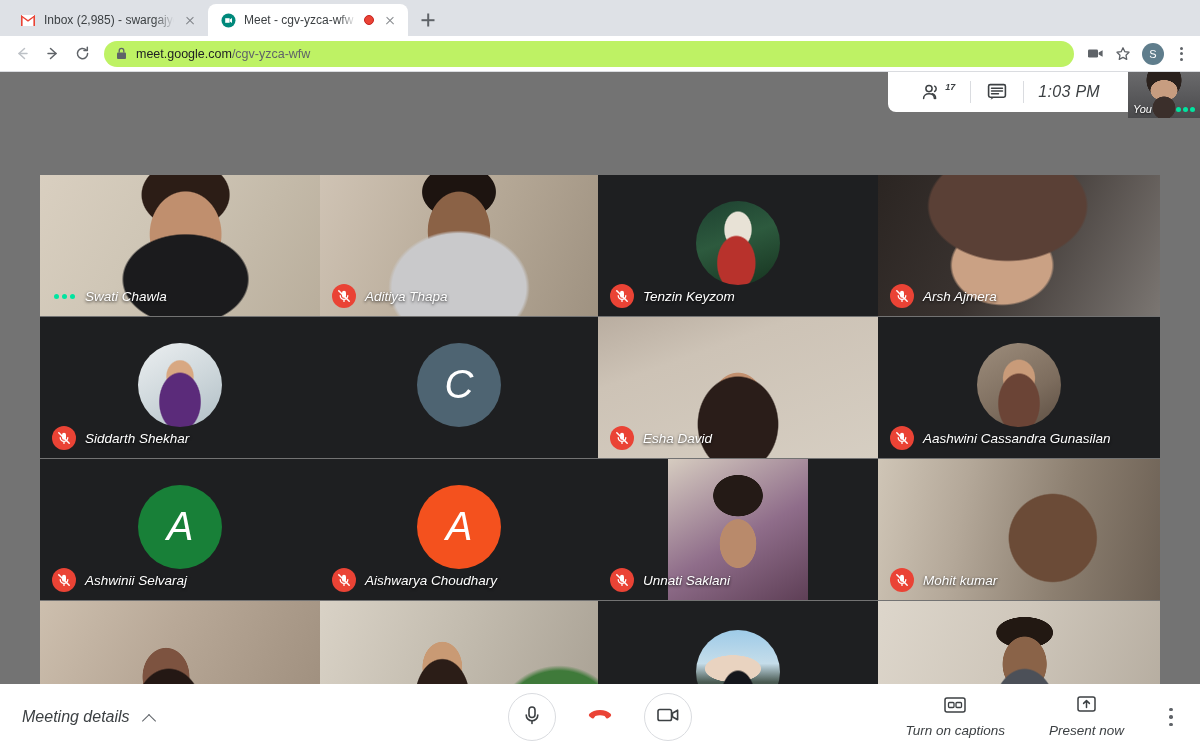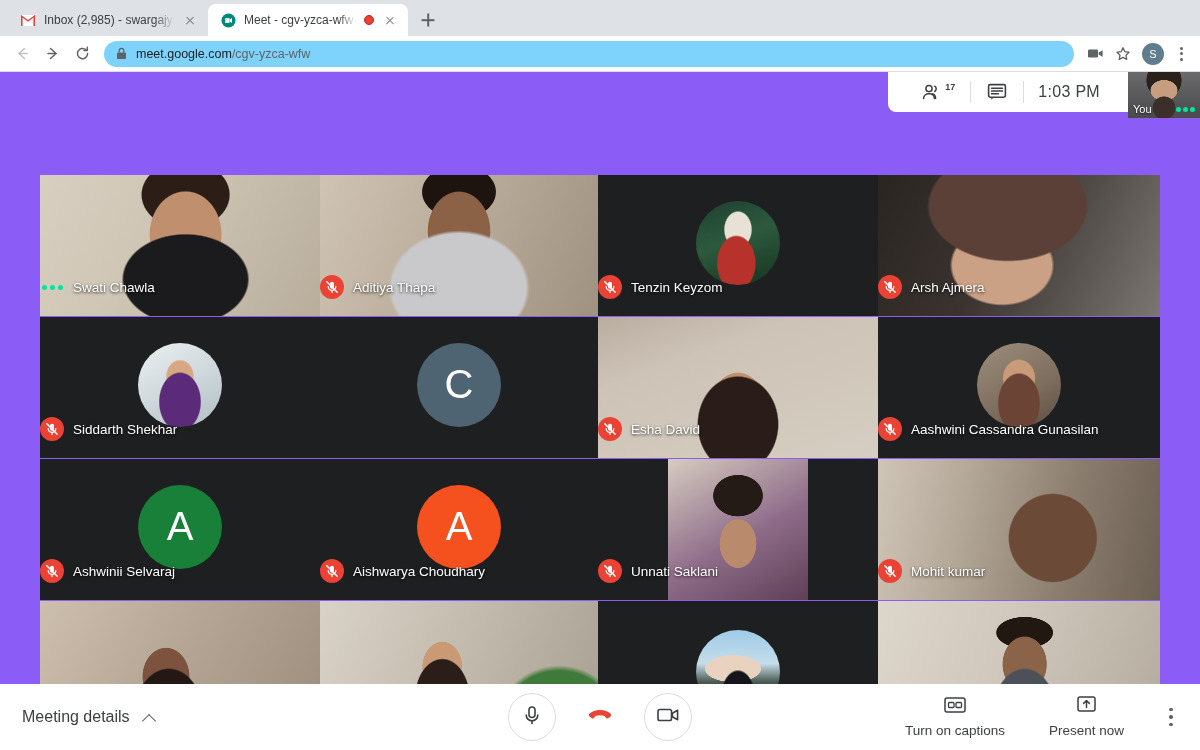--- a/index.html
+++ b/index.html
@@ -48,38 +48,38 @@
   .toolbar {
     height:36px; background:#fff; display:flex; align-items:center;
     padding:0 8px; gap:2px; flex:0 0 36px; border-bottom:1px solid #dadce0;
   }
   .nav-btn {
     width:28px; height:28px; display:flex; align-items:center; justify-content:center;
     border-radius:50%; color:#5f6368; font-size:15px;
   }
   .nav-btn.disabled { color:#bdc1c6; }
   .omnibox {
-    flex:1 1 auto; height:26px; background:#7dd3fc; border-radius:13px;
+    flex:1 1 auto; height:26px; background:#bef264; border-radius:13px;
     display:flex; align-items:center; padding:0 12px; gap:9px;
     margin:0 6px 0 6px; min-width:0;
   }
   .omnibox-url { font-size:12.5px; color:#202124; white-space:nowrap; }
   .omnibox-url .path { color:#5f6368; }
   .tb-icon { width:26px; height:26px; display:flex; align-items:center; justify-content:center; color:#5f6368; }
   .profile-av {
     width:22px; height:22px; border-radius:50%; background:#5f7d8c; color:#fff;
     font-size:11px; display:flex; align-items:center; justify-content:center;
     margin:0 4px;
   }
   .kebab { width:22px; height:22px; display:flex; flex-direction:column; align-items:center; justify-content:center; gap:2.5px; }
   .kebab i { width:3px; height:3px; border-radius:50%; background:#5f6368; display:block; }
 
   
   .meet {
-    flex:1 1 auto; background:#8b5cf6; position:relative; overflow:hidden;
+    flex:1 1 auto; background:#737373; position:relative; overflow:hidden;font-style:italic;
   }
 
   
   .top-bar {
     position:absolute; top:0; right:0; height:46px; display:flex; align-items:stretch; z-index:20;
   }
   .top-pill {
     background:#fff; border-radius:0 0 0 8px; display:flex; align-items:center;
     height:40px; padding:0 14px 0 18px; gap:0;
   }
@@ -122,22 +122,22 @@
   .tile-photo { position:absolute; inset:0; }
 
   .avatar {
     position:absolute; left:50%; top:48%; transform:translate(-50%,-50%);
     width:84px; height:84px; border-radius:50%;
     display:flex; align-items:center; justify-content:center;
     color:#fff; font-size:40px; font-weight:400; overflow:hidden;
   }
 
   .tile-footer {
-    position:absolute; left:0; right:0; bottom:9px; height:40px;
-    display:flex; align-items:center; gap:9px; z-index:5;
+    position:absolute; left:0; right:0; bottom:0; height:40px;
+    display:flex; align-items:center; gap:9px; padding-left:12px; z-index:5;
   }
   .name {
     color:#fff; font-size:13.5px; white-space:nowrap;
     text-shadow:0 1px 3px rgba(0,0,0,.85);
   }
   .mic-muted {
     width:24px; height:24px; border-radius:50%; background:#ea4335;
     display:flex; align-items:center; justify-content:center; flex:0 0 24px;
   }
   .speak-dots { display:flex; gap:3px; width:24px; flex:0 0 24px; align-items:center; justify-content:center;}

